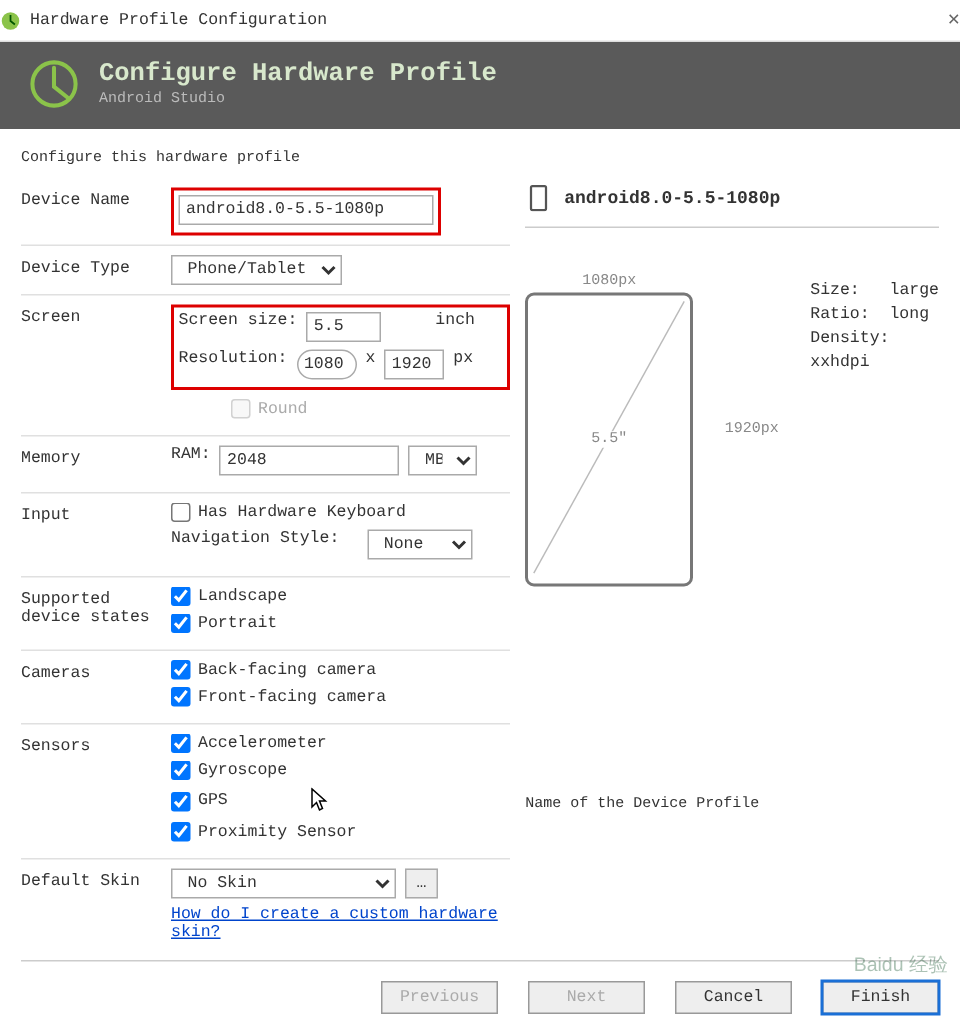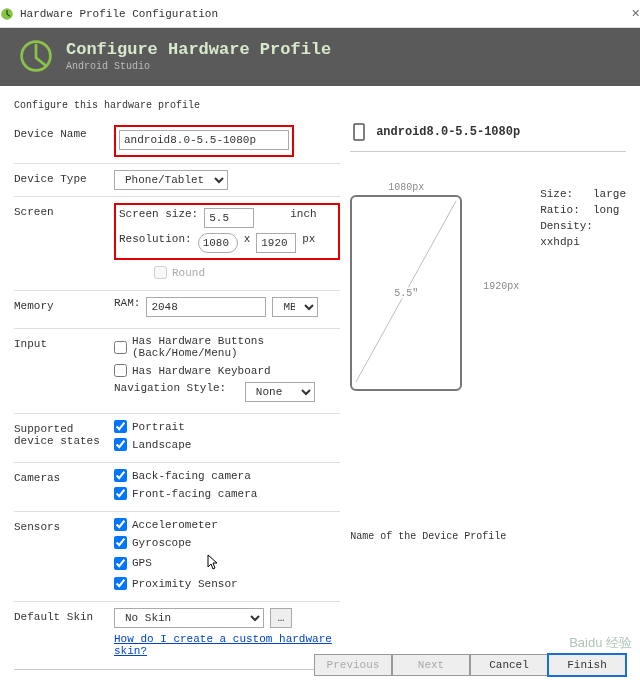--- a/index.html
+++ b/index.html
@@ -31,21 +31,21 @@
 .preview-head svg{width:18px;height:18px}
 .preview-head b{font-size:12px}
 .device-vis{display:flex;gap:21px;align-items:flex-start}
 .dim-top{font-size:10px;text-align:center;color:#888;margin-bottom:2px}
 .phone-box{width:112px;height:196px;border:2px solid #777;border-radius:6px;position:relative}
 .phone-box svg{position:absolute;inset:0}
 .diag-label{position:absolute;top:50%;left:50%;transform:translate(-50%,-50%);font-size:10px;color:#888;background:#fff;padding:0 2px}
 .dim-side{writing-mode:horizontal-tb;font-size:10px;color:#888;align-self:center}
 .specs{margin-top:4px;font-size:10px;line-height:16px}
 .preview-footer{margin-top:140px;font-size:10px}
-.footer{position:absolute;bottom:8px;right:14px;display:flex;gap:0}
+.footer{position:absolute;bottom:8px;right:14px;display:flex;gap:20px}
 .btn{width:78px;height:22px;border:1px solid #999;background:#eee;font-family:inherit;font-size:11px;cursor:pointer}
 .btn:disabled{color:#aaa}
 hr.sep{border:none;border-top:1px solid #ccc;margin:6px 14px 0}
 .watermark{position:absolute;right:8px;bottom:32px;opacity:.35;font-size:13px;font-family:Arial;color:#14532d}
 </style>
 </head>
 <body>
 
 <div class="titlebar">
   <svg class="titlebar-icon" viewBox="0 0 24 24">
@@ -113,41 +113,37 @@
         <input type="text" style="width: 120px;" value="2048">
         <select style="width:46px"><option>MB</option></select>
       </div>
     </div>
 
     <div class="row">
       <div class="row-label">Input</div>
       <div class="row-body">
         <div class="sub cb">
             <input type="checkbox" style="">
-            <span>Has Hardware Buttons (Back/Home/Menu)</span>
-          </div>
-        <div class="sub cb">
-            <input type="checkbox" style="">
             <span>Has Hardware Keyboard</span>
           </div>
         <div class="sub"><span>Navigation Style:</span>&nbsp;<select style="width:70px"><option>None</option></select></div>
       </div>
     </div>
 
     <div class="row">
       <div class="row-label" style="white-space:pre-line">Supported
 device states</div>
       <div class="row-body">
         <div class="sub cb">
             <input type="checkbox" checked="" style="">
+            <span>Landscape</span>
+          </div>
+        <div class="sub cb">
+            <input type="checkbox" checked="" style="">
             <span>Portrait</span>
-          </div>
-        <div class="sub cb">
-            <input type="checkbox" checked="" style="">
-            <span>Landscape</span>
           </div>
       </div>
     </div>
 
     <div class="row">
       <div class="row-label">Cameras</div>
       <div class="row-body">
         <div class="sub cb">
             <input type="checkbox" checked="" style="">
             <span>Back-facing camera</span>

